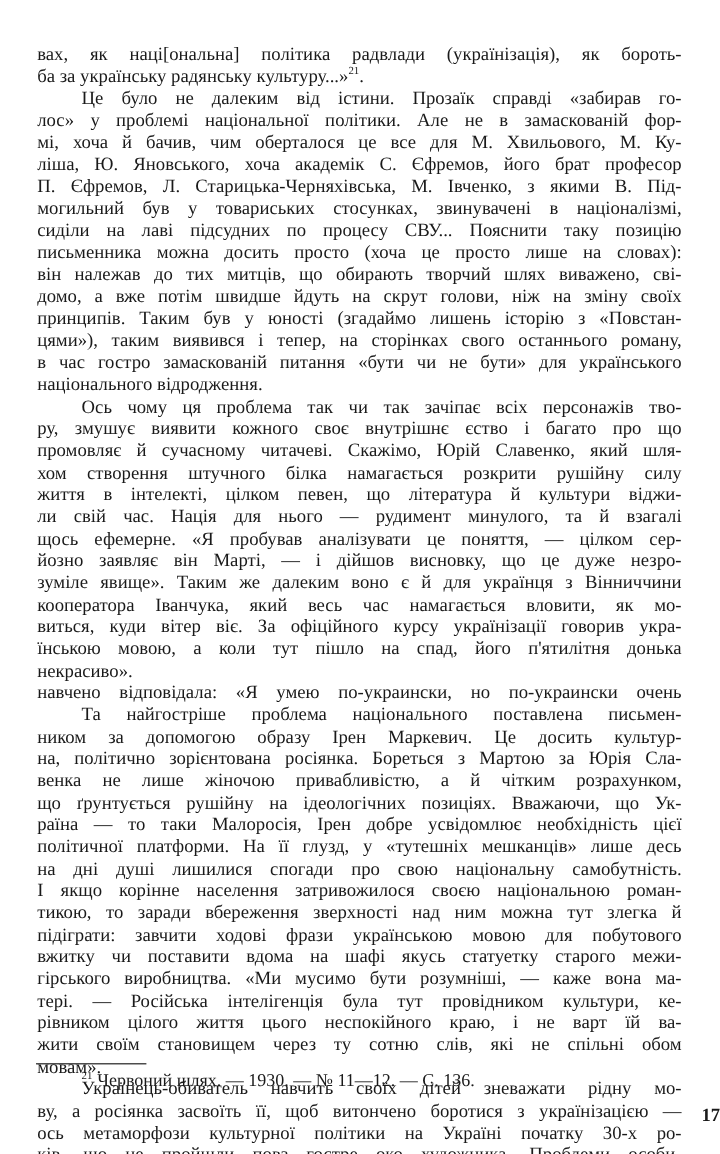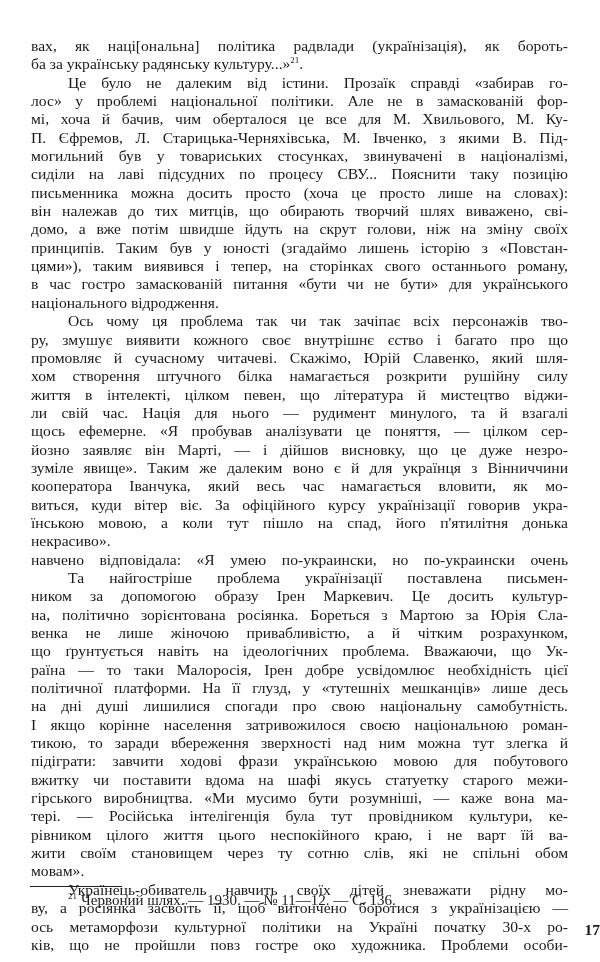--- a/index.html
+++ b/index.html
@@ -63,55 +63,56 @@
 
   <div class="para">
     <span class="line">вах, як наці[ональна] політика радвлади (українізація), як бороть-</span>
     <span class="line last"><span>ба за українську радянську культуру...»</span><span class="sup">21</span>.</span>
   </div>
 
   <div class="para">
     <span class="line indent">Це було не далеким від істини. Прозаїк справді «забирав го-</span>
     <span class="line">лос» у проблемі національної політики. Але не в замаскованій фор-</span>
     <span class="line">мі, хоча й бачив, чим оберталося це все для М. Хвильового, М. Ку-</span>
+    <span class="line">ліша, Ю. Яновського, хоча академік С. Єфремов, його брат професор</span>
     <span class="line">П. Єфремов, Л. Старицька-Черняхівська, М. Івченко, з якими В. Під-</span>
     <span class="line">могильний був у товариських стосунках, звинувачені в націоналізмі,</span>
     <span class="line">сиділи на лаві підсудних по процесу СВУ... Пояснити таку позицію</span>
     <span class="line">письменника можна досить просто (хоча це просто лише на словах):</span>
     <span class="line">він належав до тих митців, що обирають творчий шлях виважено, сві-</span>
     <span class="line">домо, а вже потім швидше йдуть на скрут голови, ніж на зміну своїх</span>
     <span class="line">принципів. Таким був у юності (згадаймо лишень історію з «Повстан-</span>
     <span class="line">цями»), таким виявився і тепер, на сторінках свого останнього роману,</span>
     <span class="line">в час гостро замаскованій питання «бути чи не бути» для українського</span>
     <span class="line last">національного відродження.</span>
   </div>
 
   <div class="para">
     <span class="line indent">Ось чому ця проблема так чи так зачіпає всіх персонажів тво-</span>
     <span class="line">ру, змушує виявити кожного своє внутрішнє єство і багато про що</span>
     <span class="line">промовляє й сучасному читачеві. Скажімо, Юрій Славенко, який шля-</span>
     <span class="line">хом створення штучного білка намагається розкрити рушійну силу</span>
-    <span class="line">життя в інтелекті, цілком певен, що література й мистецтво віджи-</span>
+    <span class="line">життя в інтелекті, цілком певен, що література й культури віджи-</span>
     <span class="line">ли свій час. Нація для нього — рудимент минулого, та й взагалі</span>
     <span class="line">щось ефемерне. «Я пробував аналізувати це поняття, — цілком сер-</span>
     <span class="line">йозно заявляє він Марті, — і дійшов висновку, що це дуже незро-</span>
     <span class="line">зуміле явище». Таким же далеким воно є й для українця з Вінниччини</span>
     <span class="line">кооператора Іванчука, який весь час намагається вловити, як мо-</span>
     <span class="line">виться, куди вітер віє. За офіційного курсу українізації говорив укра-</span>
     <span class="line">їнською мовою, а коли тут пішло на спад, його п'ятилітня донька</span>
     <span class="line last">некрасиво».</span>
     <span class="line">навчено відповідала: «Я умею по-украински, но по-украински очень</span>
   </div>
 
   <div class="para">
-    <span class="line indent">Та найгостріше проблема українізації поставлена письмен-</span>
+    <span class="line indent">Та найгостріше проблема національного поставлена письмен-</span>
     <span class="line">ником за допомогою образу Ірен Маркевич. Це досить культур-</span>
     <span class="line">на, політично зорієнтована росіянка. Бореться з Мартою за Юрія Сла-</span>
     <span class="line">венка не лише жіночою привабливістю, а й чітким розрахунком,</span>
-    <span class="line">що ґрунтується навіть на ідеологічних проблема. Вважаючи, що Ук-</span>
+    <span class="line">що ґрунтується рушійну на ідеологічних позиціях. Вважаючи, що Ук-</span>
     <span class="line">раїна — то таки Малоросія, Ірен добре усвідомлює необхідність цієї</span>
     <span class="line">політичної платформи. На її глузд, у «тутешніх мешканців» лише десь</span>
     <span class="line">на дні душі лишилися спогади про свою національну самобутність.</span>
     <span class="line">І якщо корінне населення затривожилося своєю національною роман-</span>
     <span class="line">тикою, то заради вбереження зверхності над ним можна тут злегка й</span>
     <span class="line">підіграти: завчити ходові фрази українською мовою для побутового</span>
     <span class="line">вжитку чи поставити вдома на шафі якусь статуетку старого межи-</span>
     <span class="line">гірського виробництва. «Ми мусимо бути розумніші, — каже вона ма-</span>
     <span class="line">тері. — Російська інтелігенція була тут провідником культури, ке-</span>
     <span class="line">рівником цілого життя цього неспокійного краю, і не варт їй ва-</span>

